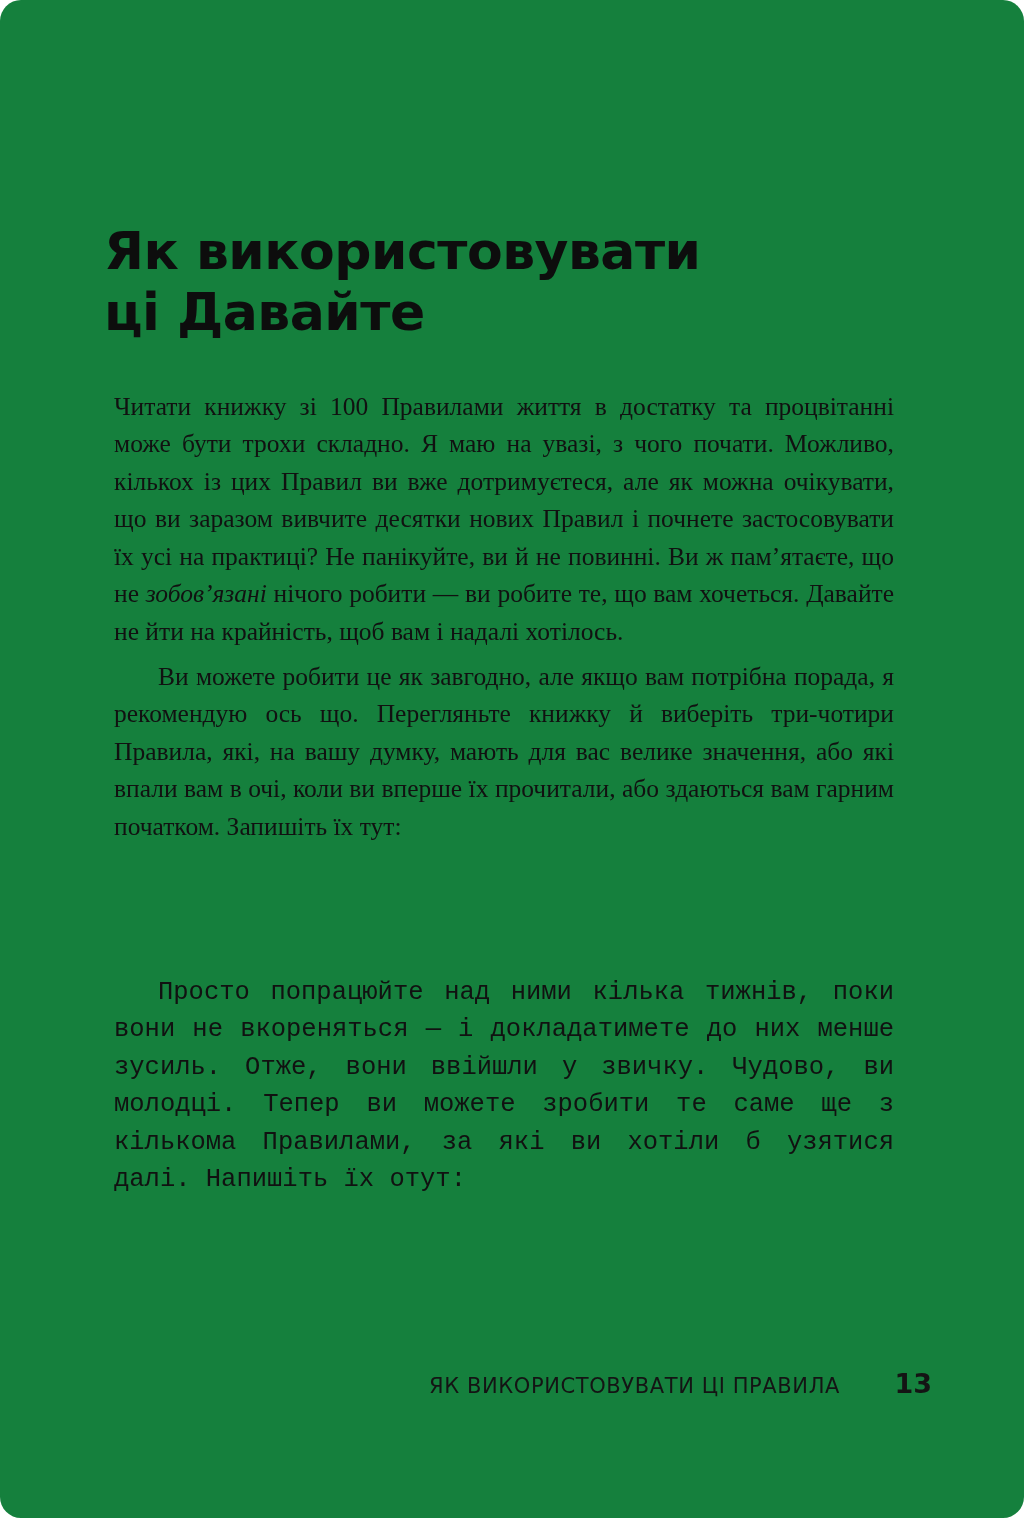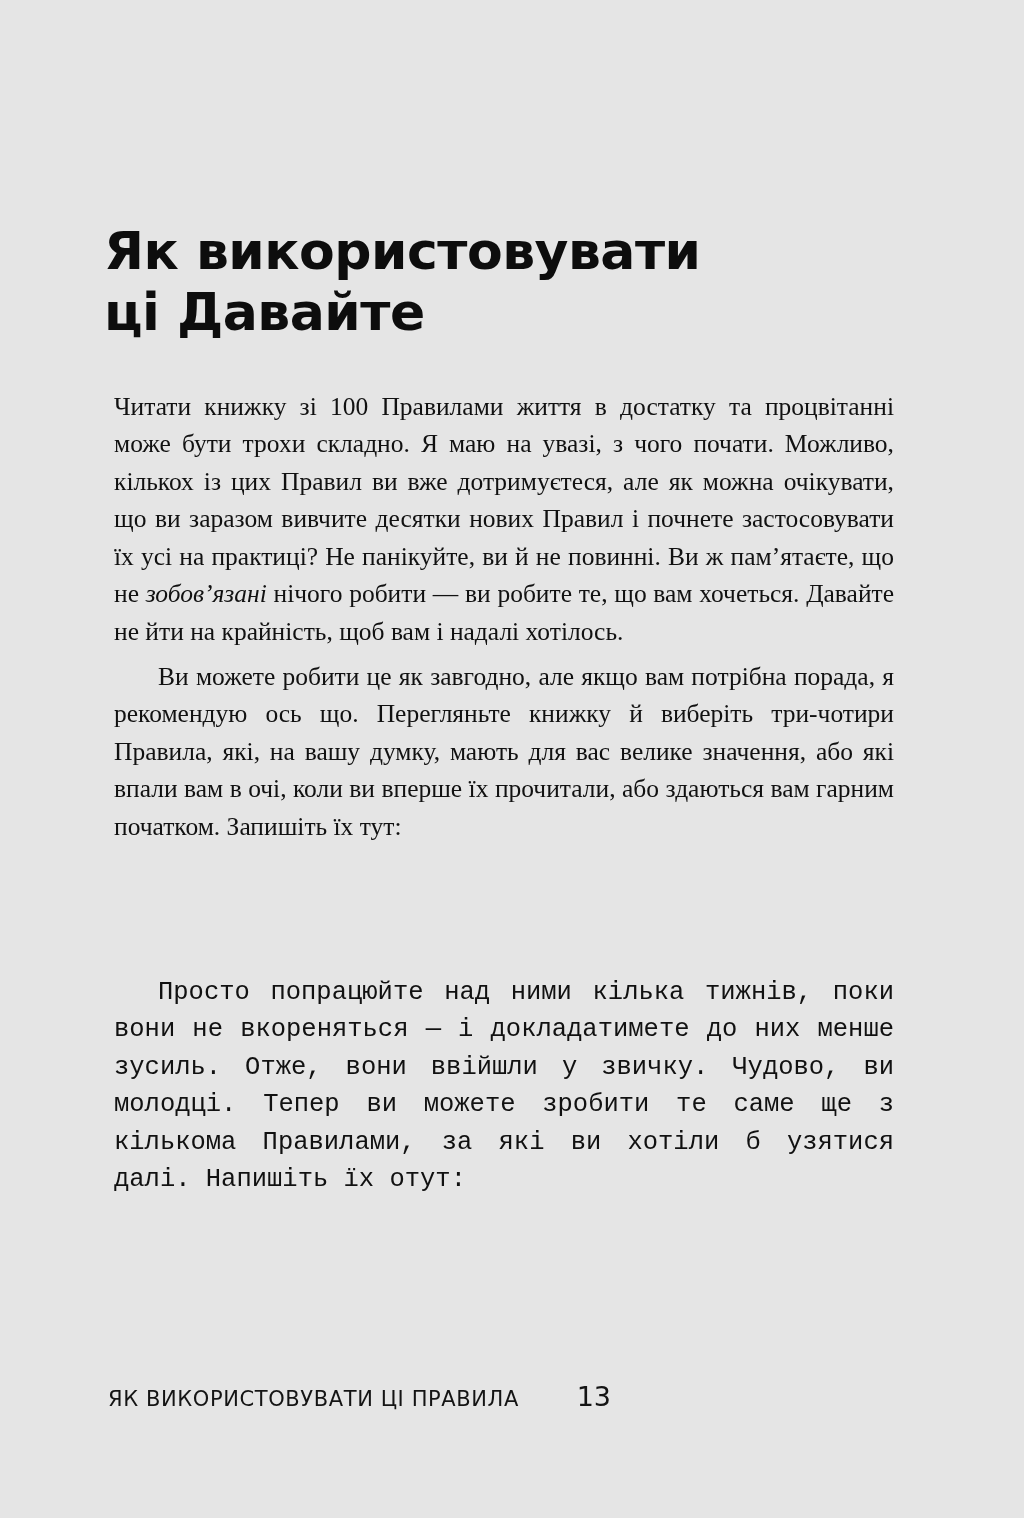--- a/index.html
+++ b/index.html
@@ -12,21 +12,22 @@
     height: 1518px;
     position: relative;
     font-family: "Liberation Serif", serif;
     color: #101010;
     overflow: hidden;
   }
 
   .page {
     position: absolute;
     inset: 0;
-    background: #e5e5e5;
+    background: #15803d;
+    border-radius: 21px;
   }
 
   .content {
     position: absolute;
     left: 104px;
     top: 0;
     width: 816px;
     height: 100%;
   }
 
@@ -80,43 +81,42 @@
     left: 0;
     width: 800px;
     height: 150px;
   }
   #write-space-1 { top: 840px; }
   #write-space-2 { top: 1190px; }
 
   
   .footer {
     position: absolute;
-    left: 4px;
+    left: 12px;
     top: 1368px;
     width: 816px;
     display: flex;
     align-items: baseline;
-    justify-content: flex-start;
+    justify-content: flex-end;
     font-family: "DejaVu Sans", sans-serif;
   }
   .footer-title {
     font-size: 21px;
     font-weight: 400;
     letter-spacing: 0.6px;
     color: #141414;
     text-transform: uppercase;
   }
   .footer-page {
     font-size: 27px;
-    font-weight: 400;
+    font-weight: 700;
     color: #141414;
     margin-left: 52px;
     min-width: 40px;
     text-align: right;
-    margin-top: 13px;
   }
 </style>
 </head>
 <body>
 
 <div class="page">
   <div class="content">
 
     <h1 class="chapter-title">
       <span class="line">Як використовувати</span>

